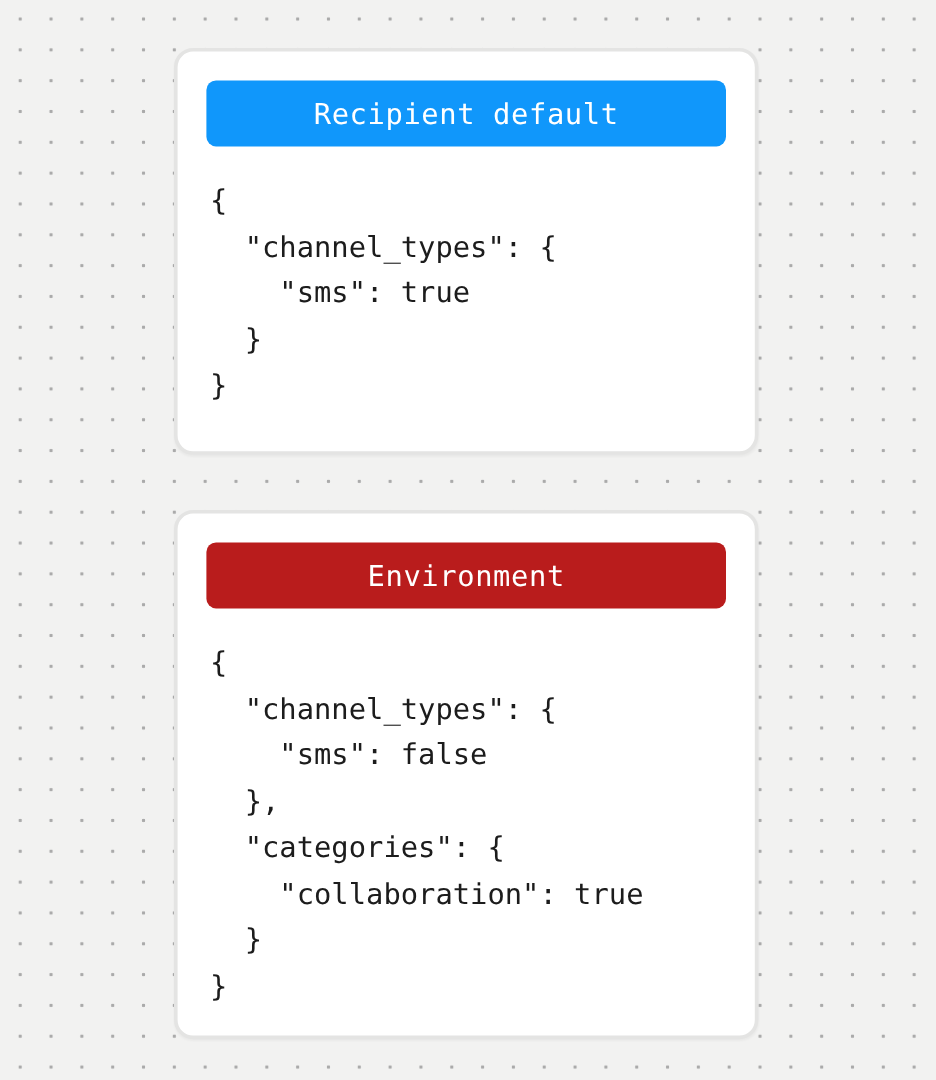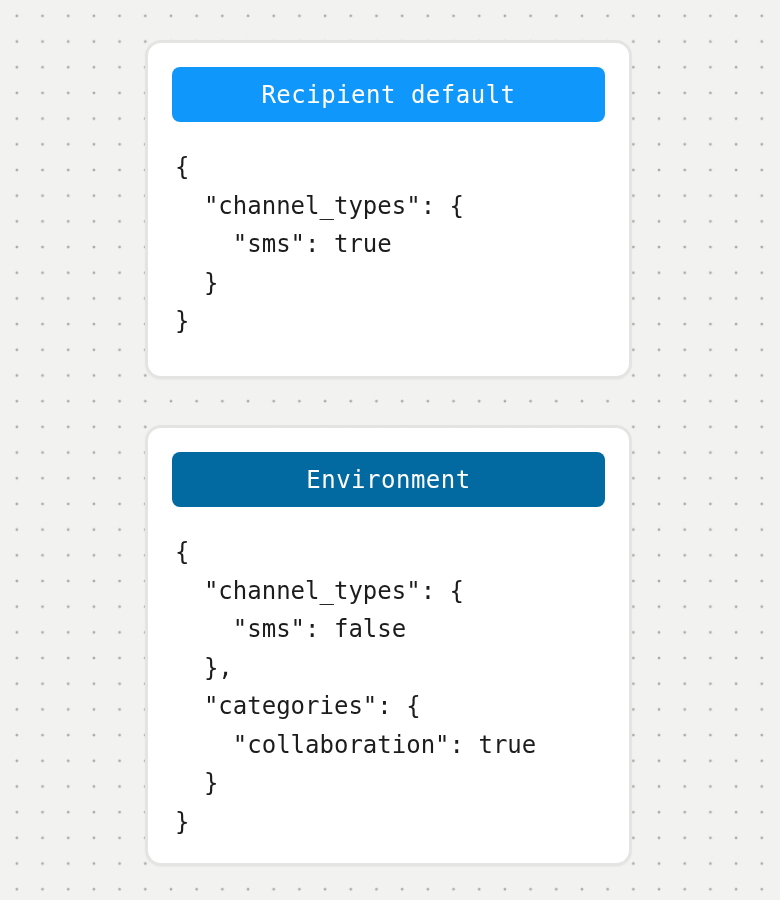--- a/index.html
+++ b/index.html
@@ -64,21 +64,21 @@
   <section class="card card-1">
     <div class="badge" style="background: rgb(16, 151, 251); color: rgb(255, 255, 255);">Recipient default</div>
     <pre class="code">{
   "channel_types": {
     "sms": true
   }
 }</pre>
   </section>
 
   <section class="card card-2">
-    <div class="badge" style="background: #0369a1; color: rgb(255, 255, 255);">Environment</div>
+    <div class="badge" style="background: #b91c1c; color: rgb(255, 255, 255);">Environment</div>
     <pre class="code">{
   "channel_types": {
     "sms": false
   },
   "categories": {
     "collaboration": true
   }
 }</pre>
   </section>
 

